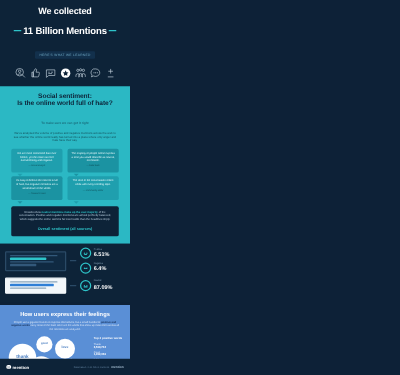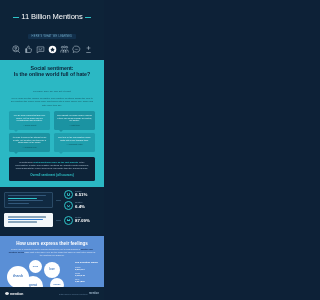--- a/index.html
+++ b/index.html
@@ -20,21 +20,21 @@
   .h-title {
     color: #ffffff;
     font-size: 7.2px;
     font-weight: 700;
     line-height: 8.6px;
     letter-spacing: -.1px;
   }
   .h-title2 {
     color: #ffffff;
     font-size: 7.6px;
-    font-weight: 400;
+    font-weight: 700;
     line-height: 9px;
     letter-spacing: -.1px;
     position: relative;
     display: inline-block;
     padding: 0 7px;
   }
   .h-title2::before, .h-title2::after {
     content: "";
     position: absolute;
     top: 50%;
@@ -310,20 +310,21 @@
   .foot-right { display: flex; align-items: center; gap: 1.5px; }
   .foot-txt { color: #5f7f9b; font-size: 1.9px; }
   .foot-mark { color: #9fb8cc; font-size: 2.6px; font-weight: 700; }
 </style>
 </head>
 <body>
 
 <div class="page">
 
   <div class="header">
+    <div class="h-title">We collected</div>
     <div><span class="h-title2">11 Billion Mentions</span></div>
     <div class="h-sub">Here's what we learned</div>
 
     <div class="icon-row">
       <span>
         <svg width="9" height="9" viewBox="0 0 24 24">
             <circle class="ic" cx="10" cy="10" r="8"></circle>
             <circle class="ic" cx="10" cy="8" r="2.6"></circle>
             <path class="ic" d="M5.6 16a5 5 0 0 1 8.8 0"></path>
             <path class="ic" d="M16 16l5 5"></path>

